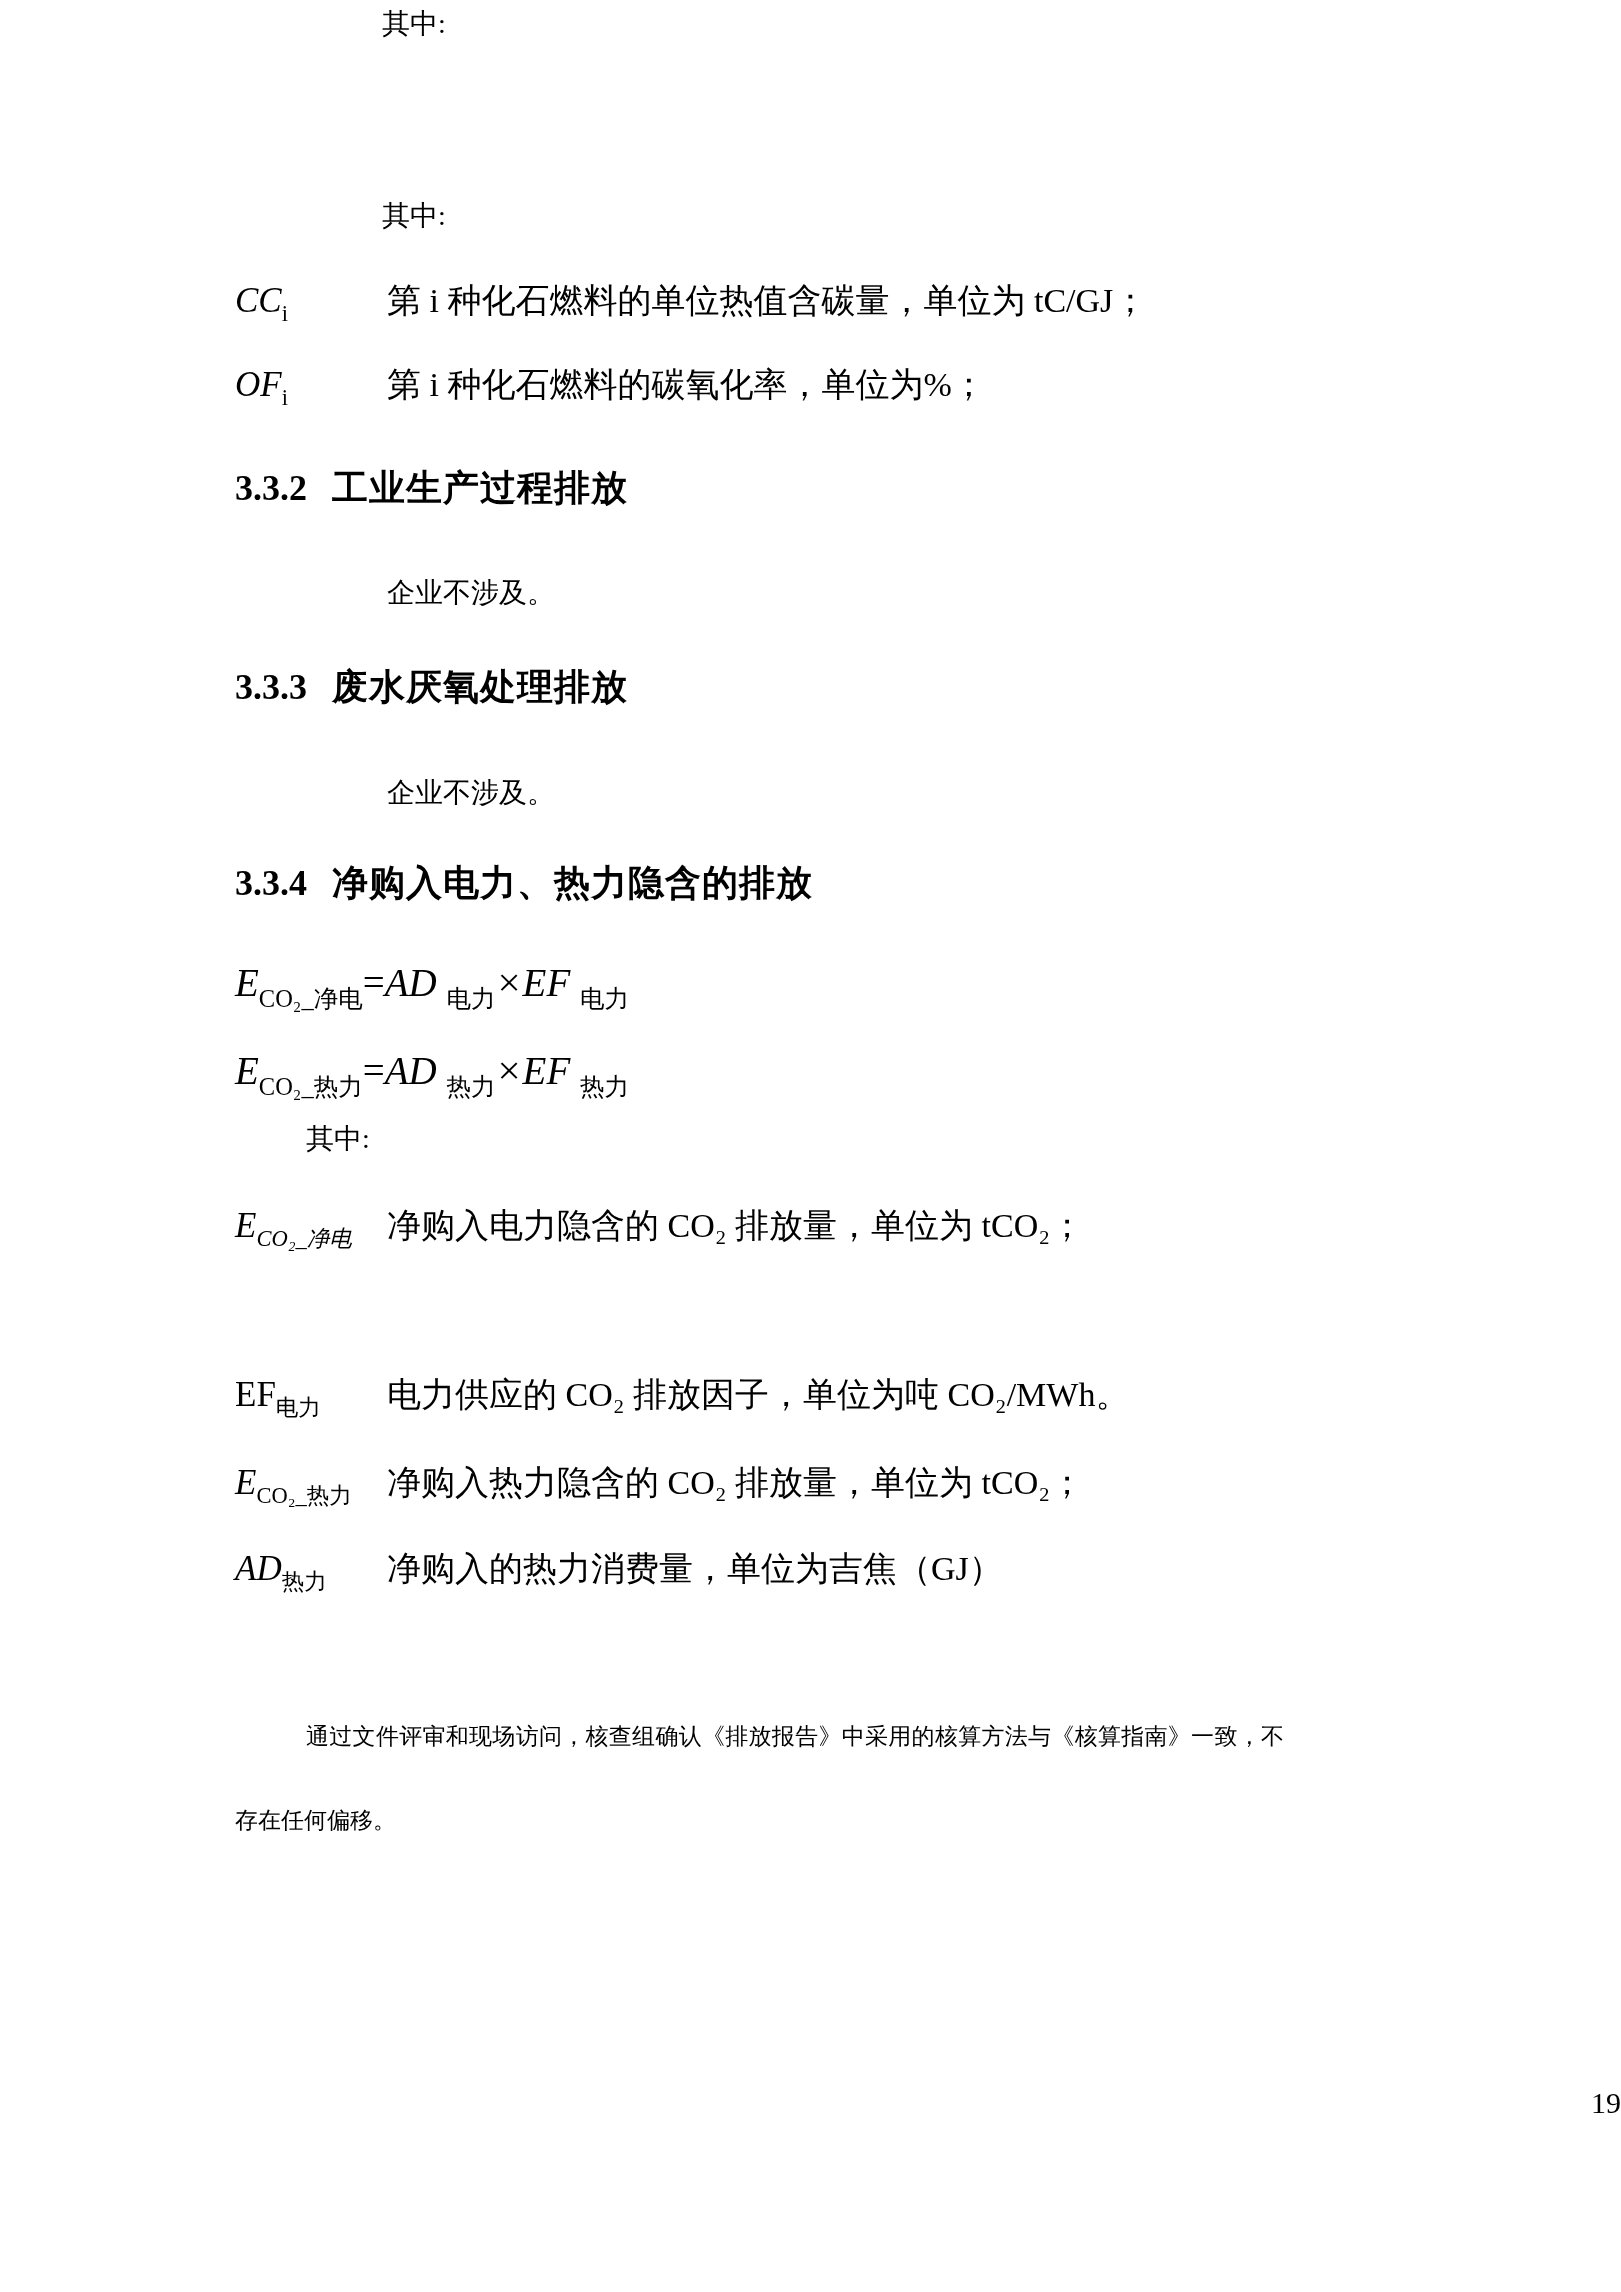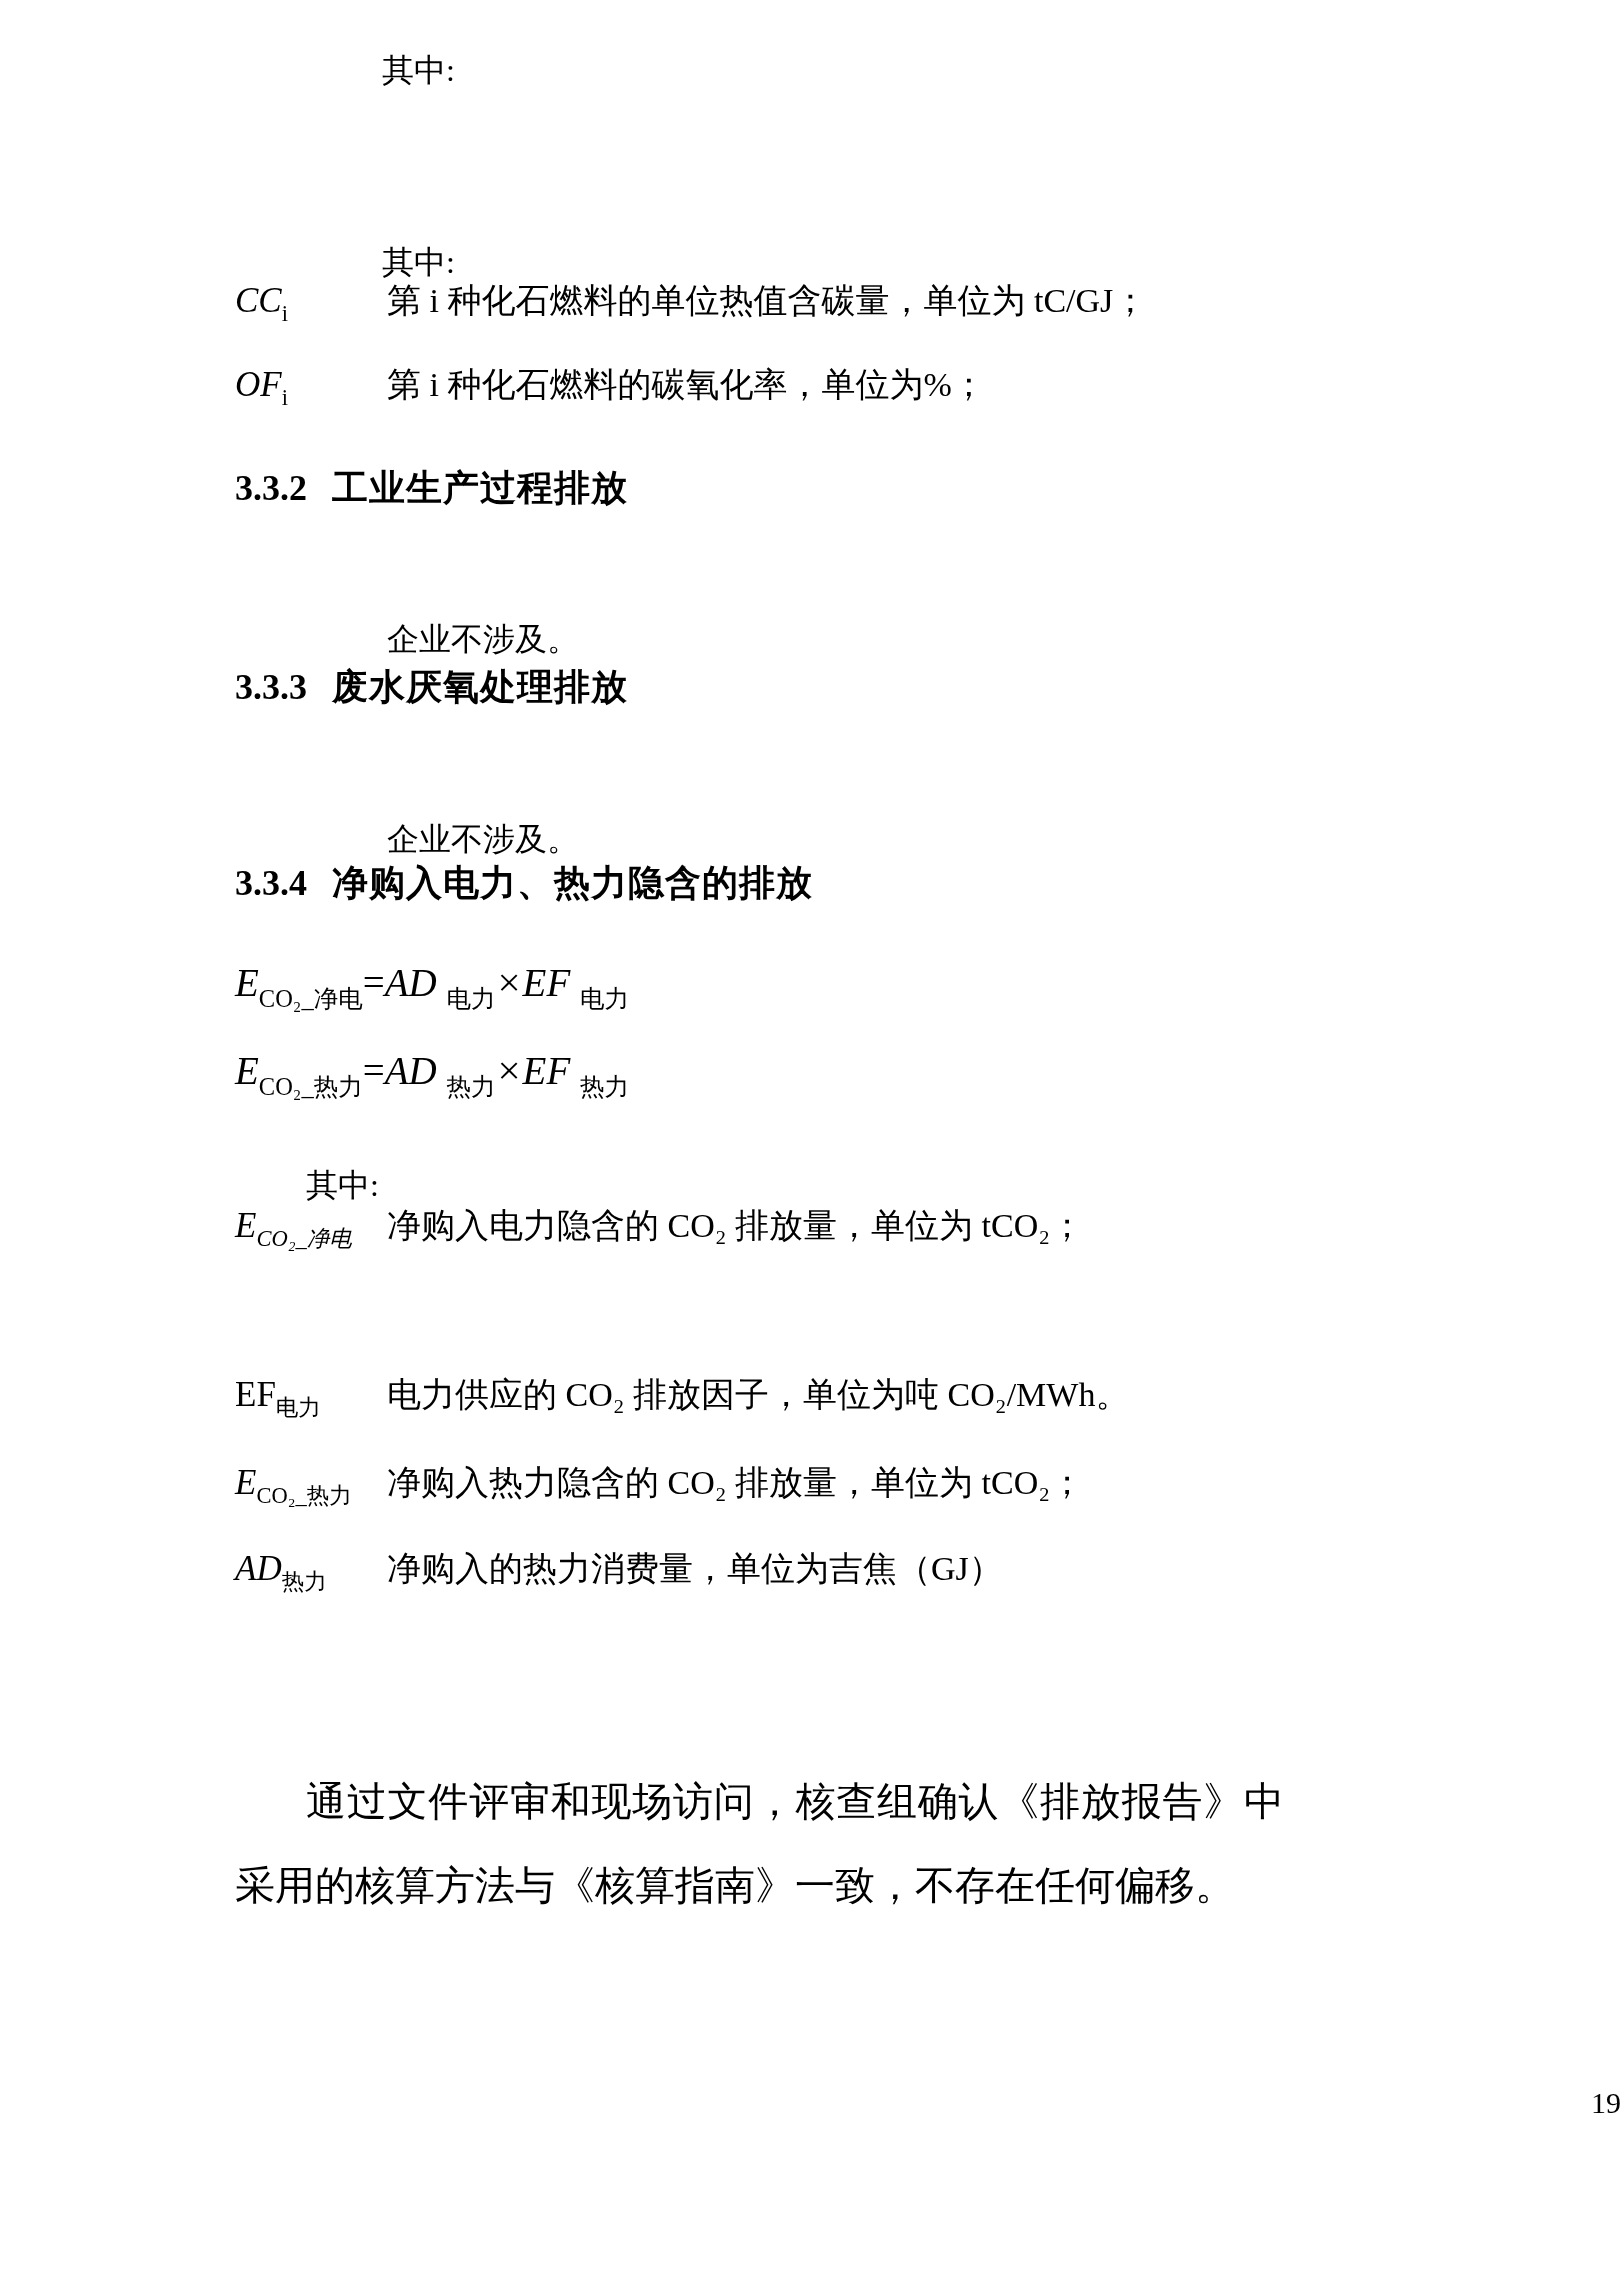--- a/index.html
+++ b/index.html
@@ -5,21 +5,21 @@
   html, body { margin: 0; padding: 0; background: #ffffff; }
   .page {
     position: relative;
     width: 1621px;
     height: 2293px;
     background: #ffffff;
     color: #000000;
     font-family: "Liberation Serif", "DejaVu Serif", serif;
     overflow: hidden;
   }
-  .line { position: absolute; left: 235px; font-size: 32px; line-height: 47px; white-space: nowrap; margin-top: 47px; }
+  .line { position: absolute; left: 235px; font-size: 28px; line-height: 47px; white-space: nowrap; }
   .indent-where1 { left: 382px; }
   .indent-where2 { left: 306px; }
   .indent-body   { left: 387px; }
 
   
   .defrow { position: absolute; left: 235px; right: 118px; font-size: 34px; line-height: 47px; white-space: nowrap; }
   .defrow .dlabel { display: inline-block; width: 152px; vertical-align: baseline; }
   .tl-main { font-size: 35px; }
   .it { font-style: italic; margin-top: 8px; }
   .tl-sub { font-size: 22.5px; position: relative; top: 8.8px; letter-spacing: 0px; }
@@ -32,22 +32,22 @@
 
   
   .formula { position: absolute; left: 235px; font-size: 39px; line-height: 55px; white-space: nowrap; }
   .fm { font-size: 39px; }
   .fs { font-size: 24.5px; position: relative; top: 10.8px; }
   .fs.sp { margin-left: 9.8px; }
   .fm.op { font-size: 41px; margin: 0 2px; }
 
   
   .para {
-    position: absolute; left: 235px; top: 1760px; width: 1049px;
-    font-size: 40px; line-height: 84px; text-indent: 71px;
+    position: absolute; left: 235px; top: 1695px; width: 1049px;
+    font-size: 23px; line-height: 84px; text-indent: 71px;
     text-align: justify;
   }
 
   .pagenum {
     position: absolute; left: 0; right: 0; top: 2086px;
     text-align: right; font-size: 30px;
   }
 </style>
 </head>
 <body>

